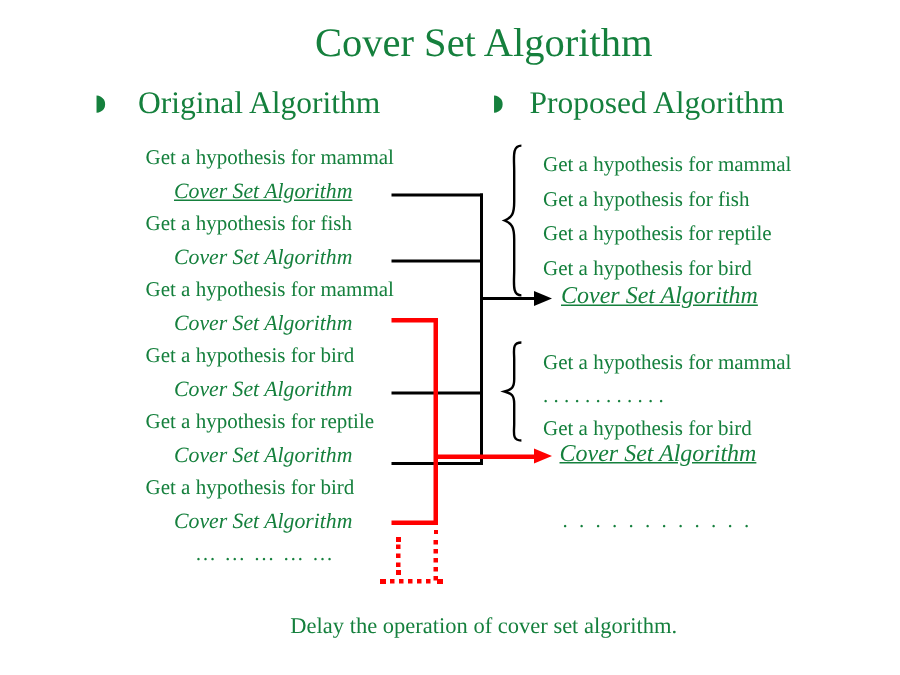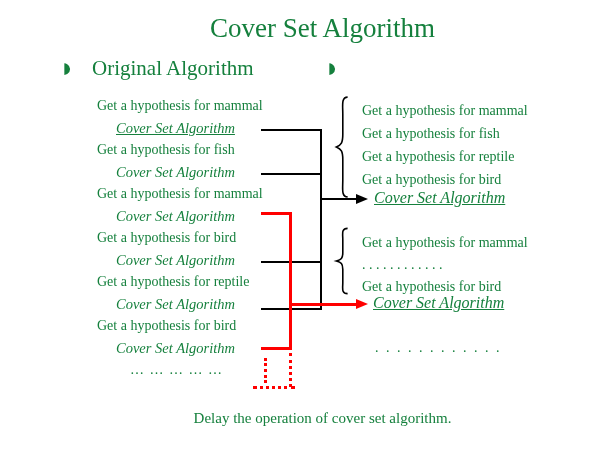--- a/index.html
+++ b/index.html
@@ -46,20 +46,21 @@
 </head>
 <body>
 
 <div id="slide">
 
   <div id="slide-title" class="abs">Cover Set Algorithm</div>
 
   <div class="abs bullet" style="left:28px;top:61px;">◗</div>
   <div class="abs heading" style="left:57px;top:58px;">Original Algorithm</div>
   <div class="abs bullet" style="left:293px;top:61px;">◗</div>
+  <div class="abs heading" style="left:318px;top:58px;">Proposed Algorithm</div>
 
   <div id="left-col" class="abs">
     <div class="lline">Get a hypothesis for mammal</div>
     <div class="lline csa und">Cover Set Algorithm</div>
     <div class="lline">Get a hypothesis for fish</div>
     <div class="lline csa">Cover Set Algorithm</div>
     <div class="lline">Get a hypothesis for mammal</div>
     <div class="lline csa">Cover Set Algorithm</div>
     <div class="lline">Get a hypothesis for bird</div>
     <div class="lline csa">Cover Set Algorithm</div>

